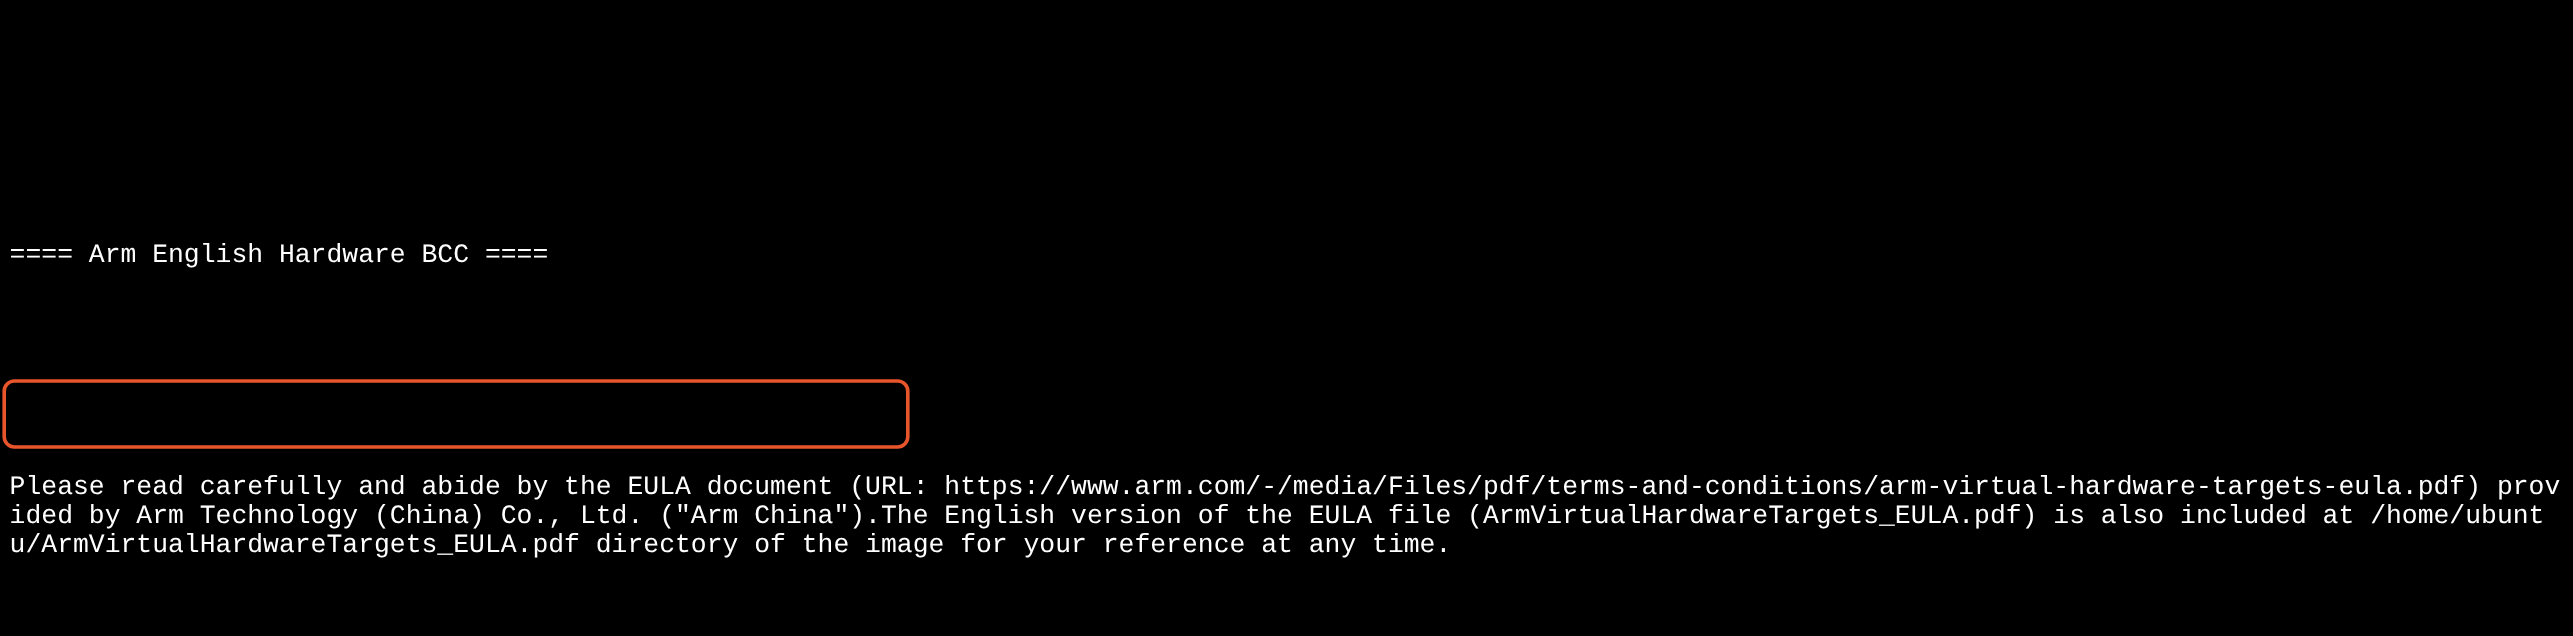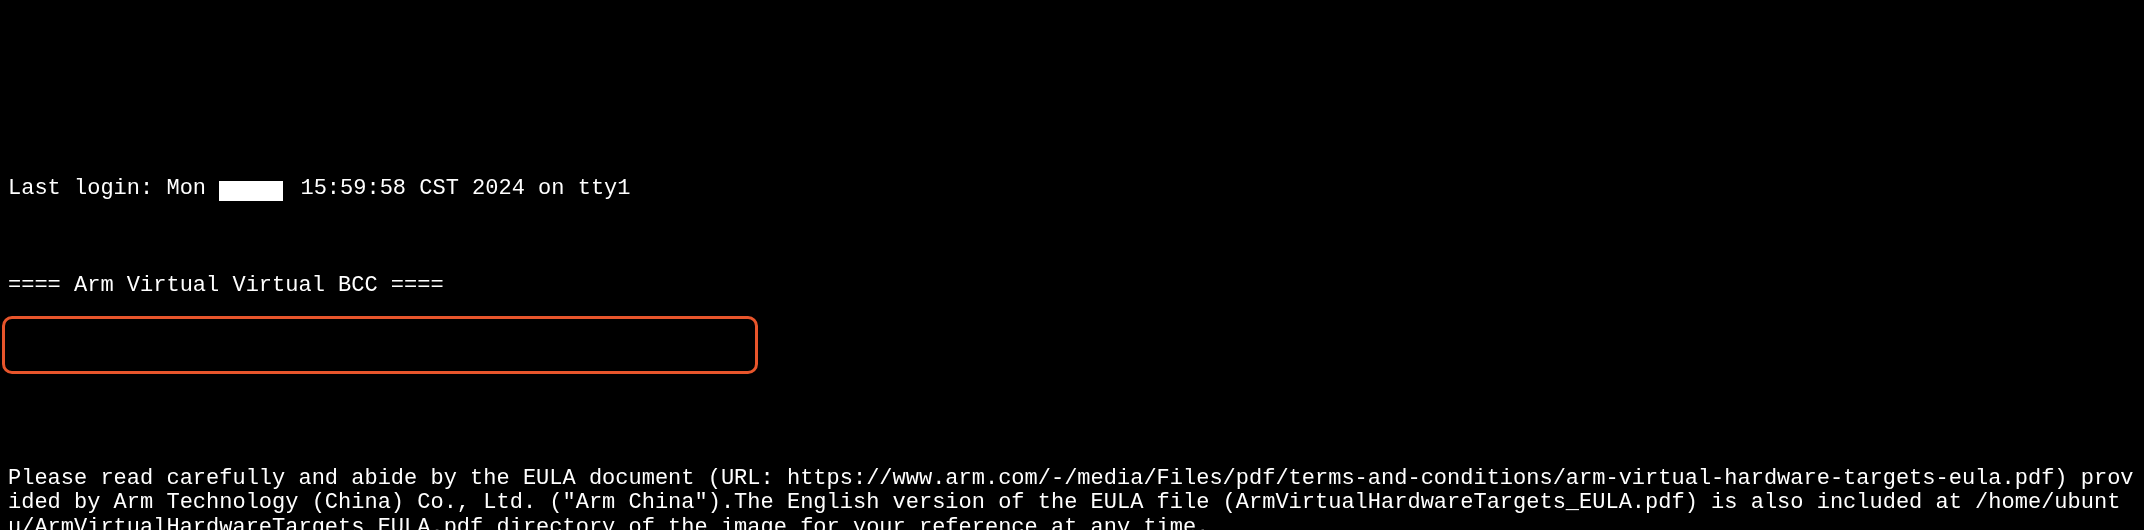--- a/index.html
+++ b/index.html
@@ -42,23 +42,22 @@
     pointer-events: none;
   }
 </style>
 </head>
 <body>
 
 <div class="terminal">
 
   <div class="blank"></div>
 
-  <div class="line"><span>Last login: Mon </span><span class="redact"></span><span> 15:59:58 CST 2024 on tty1</span></div>
 
-  <div class="line">==== Arm Virtual Virtual BCC ====</div>
+  <div class="line">==== Arm English Hardware BCC ====</div>
 
   <div class="blank"></div>
 
   <div class="line">Please read carefully and abide by the EULA document (URL: https://www.arm.com/-/media/Files/pdf/terms-and-conditions/arm-virtual-hardware-targets-eula.pdf) provided by Arm Technology (China) Co., Ltd. ("Arm China").The English version of the EULA file (ArmVirtualHardwareTargets_EULA.pdf) is also included at /home/ubuntu/ArmVirtualHardwareTargets_EULA.pdf directory of the image for your reference at any time.</div>
 
   
 
   
 
   

